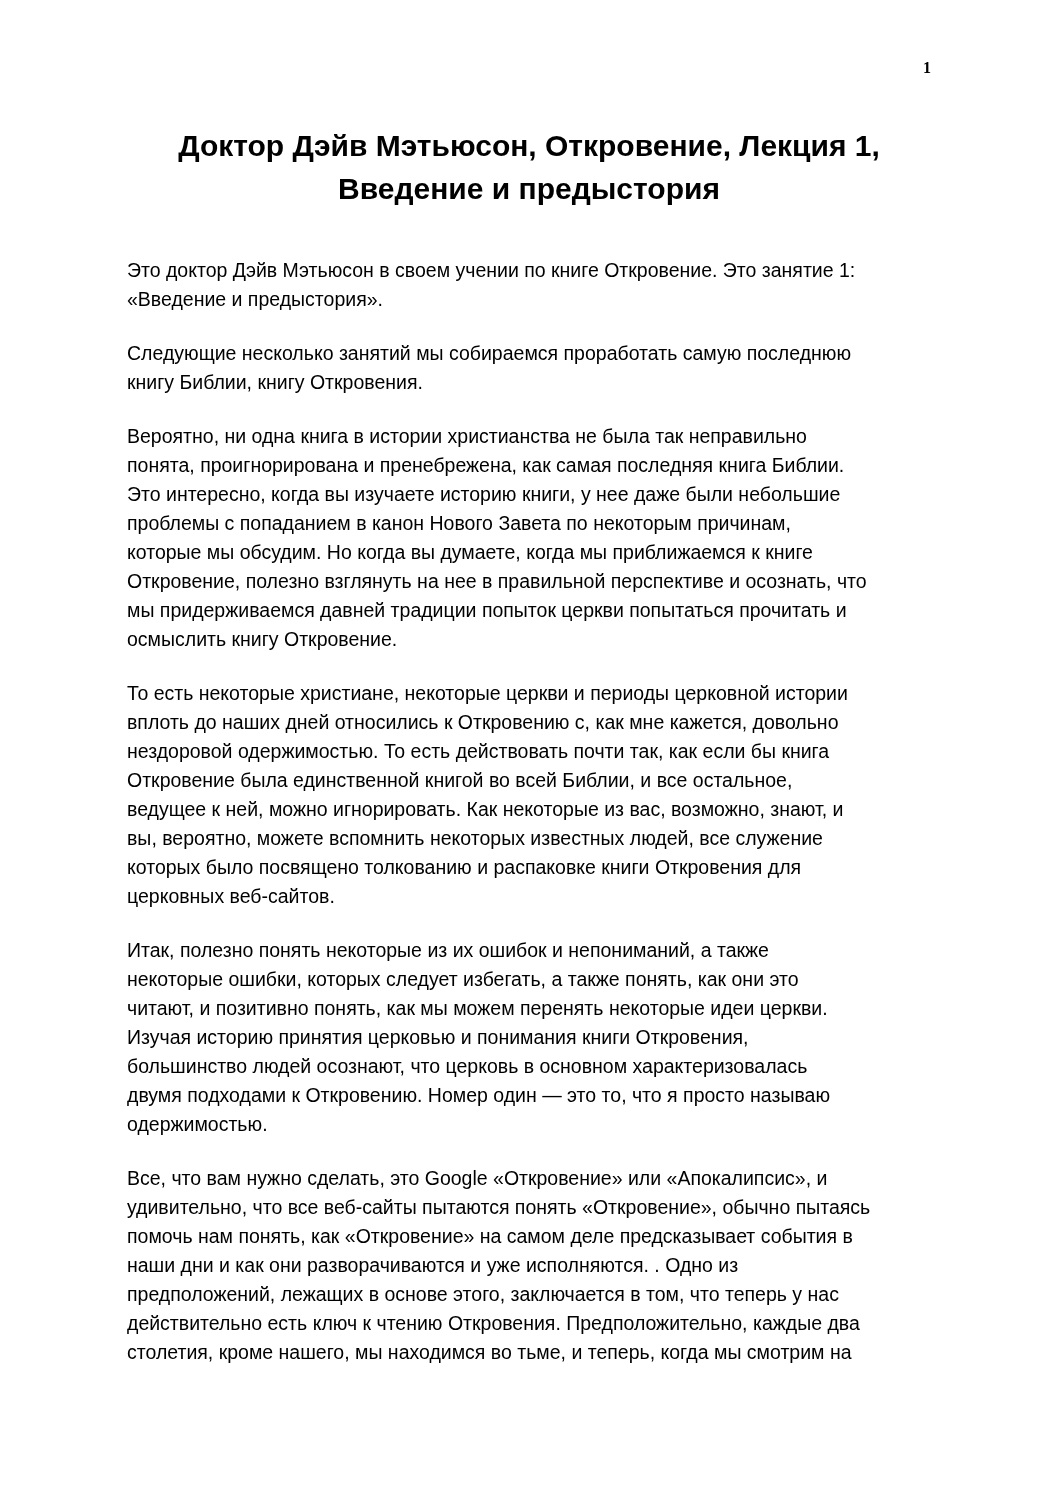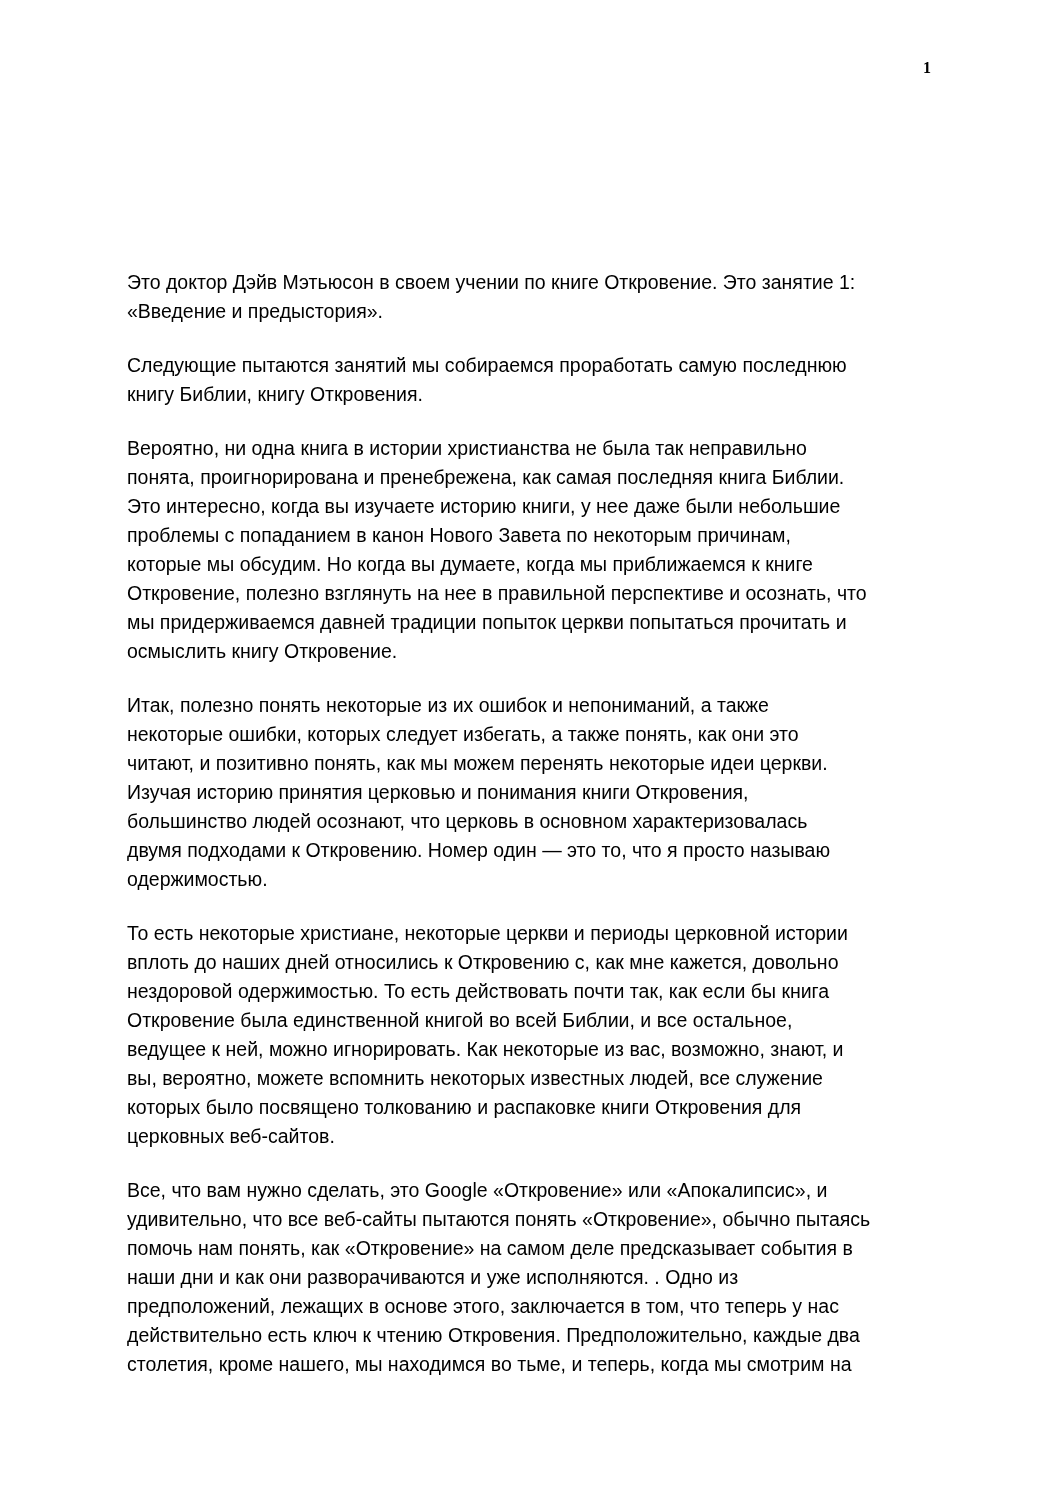--- a/index.html
+++ b/index.html
@@ -41,67 +41,69 @@
     position: absolute;
     top: 216px;
     left: 0;
     width: 100%;
     text-align: center;
     font-size: 20px;
     line-height: 26px;
   }
   .doc-body {
     position: absolute;
-    top: 268px;
+    top: 256px;
     left: 127px;
     width: 832px;
   }
   .doc-body p {
     margin: 0 0 25px 0;
     font-size: 19.5px;
     line-height: 29px;
     white-space: pre;
   }
 </style>
 </head>
 <body>
 
 <div class="page" style="background: rgb(255, 255, 255); color: rgb(0, 0, 0);">
   <div class="page-number">1</div>
 
+  <h1 class="doc-title">Доктор Дэйв Мэтьюсон, Откровение, Лекция 1,
+Введение и предыстория</h1>
 
 
   <div class="doc-body">
     <p>Это доктор Дэйв Мэтьюсон в своем учении по книге Откровение. Это занятие 1:
 «Введение и предыстория».</p>
-    <p>Следующие пытаются занятий мы собираемся проработать самую последнюю
+    <p>Следующие несколько занятий мы собираемся проработать самую последнюю
 книгу Библии, книгу Откровения.</p>
     <p>Вероятно, ни одна книга в истории христианства не была так неправильно
 понята, проигнорирована и пренебрежена, как самая последняя книга Библии.
 Это интересно, когда вы изучаете историю книги, у нее даже были небольшие
 проблемы с попаданием в канон Нового Завета по некоторым причинам,
 которые мы обсудим. Но когда вы думаете, когда мы приближаемся к книге
 Откровение, полезно взглянуть на нее в правильной перспективе и осознать, что
 мы придерживаемся давней традиции попыток церкви попытаться прочитать и
 осмыслить книгу Откровение.</p>
-    <p>Итак, полезно понять некоторые из их ошибок и непониманий, а также
-некоторые ошибки, которых следует избегать, а также понять, как они это
-читают, и позитивно понять, как мы можем перенять некоторые идеи церкви.
-Изучая историю принятия церковью и понимания книги Откровения,
-большинство людей осознают, что церковь в основном характеризовалась
-двумя подходами к Откровению. Номер один — это то, что я просто называю
-одержимостью.</p>
     <p>То есть некоторые христиане, некоторые церкви и периоды церковной истории
 вплоть до наших дней относились к Откровению с, как мне кажется, довольно
 нездоровой одержимостью. То есть действовать почти так, как если бы книга
 Откровение была единственной книгой во всей Библии, и все остальное,
 ведущее к ней, можно игнорировать. Как некоторые из вас, возможно, знают, и
 вы, вероятно, можете вспомнить некоторых известных людей, все служение
 которых было посвящено толкованию и распаковке книги Откровения для
 церковных веб-сайтов.</p>
+    <p>Итак, полезно понять некоторые из их ошибок и непониманий, а также
+некоторые ошибки, которых следует избегать, а также понять, как они это
+читают, и позитивно понять, как мы можем перенять некоторые идеи церкви.
+Изучая историю принятия церковью и понимания книги Откровения,
+большинство людей осознают, что церковь в основном характеризовалась
+двумя подходами к Откровению. Номер один — это то, что я просто называю
+одержимостью.</p>
     <p>Все, что вам нужно сделать, это Google «Откровение» или «Апокалипсис», и
 удивительно, что все веб-сайты пытаются понять «Откровение», обычно пытаясь
 помочь нам понять, как «Откровение» на самом деле предсказывает события в
 наши дни и как они разворачиваются и уже исполняются. . Одно из
 предположений, лежащих в основе этого, заключается в том, что теперь у нас
 действительно есть ключ к чтению Откровения. Предположительно, каждые два
 столетия, кроме нашего, мы находимся во тьме, и теперь, когда мы смотрим на</p>
   </div>
 </div>
 

